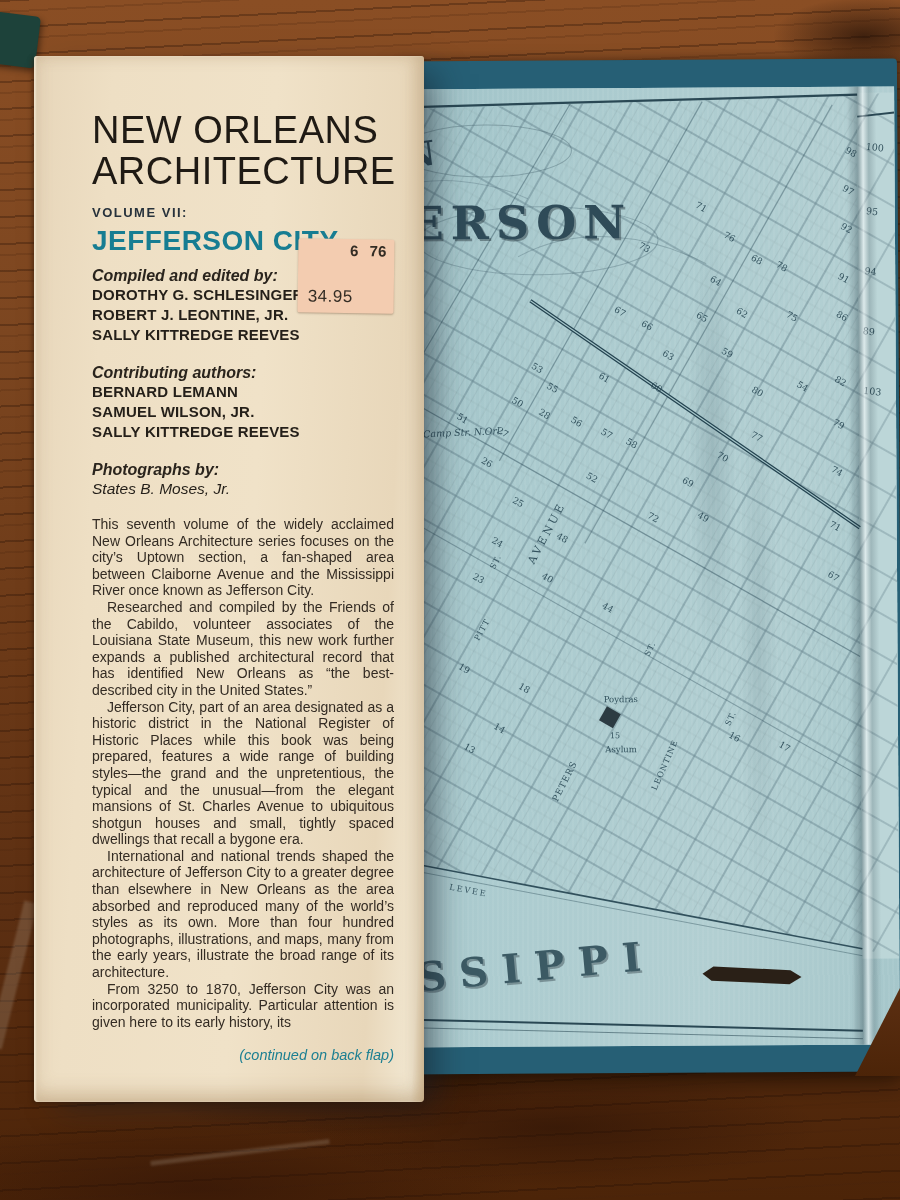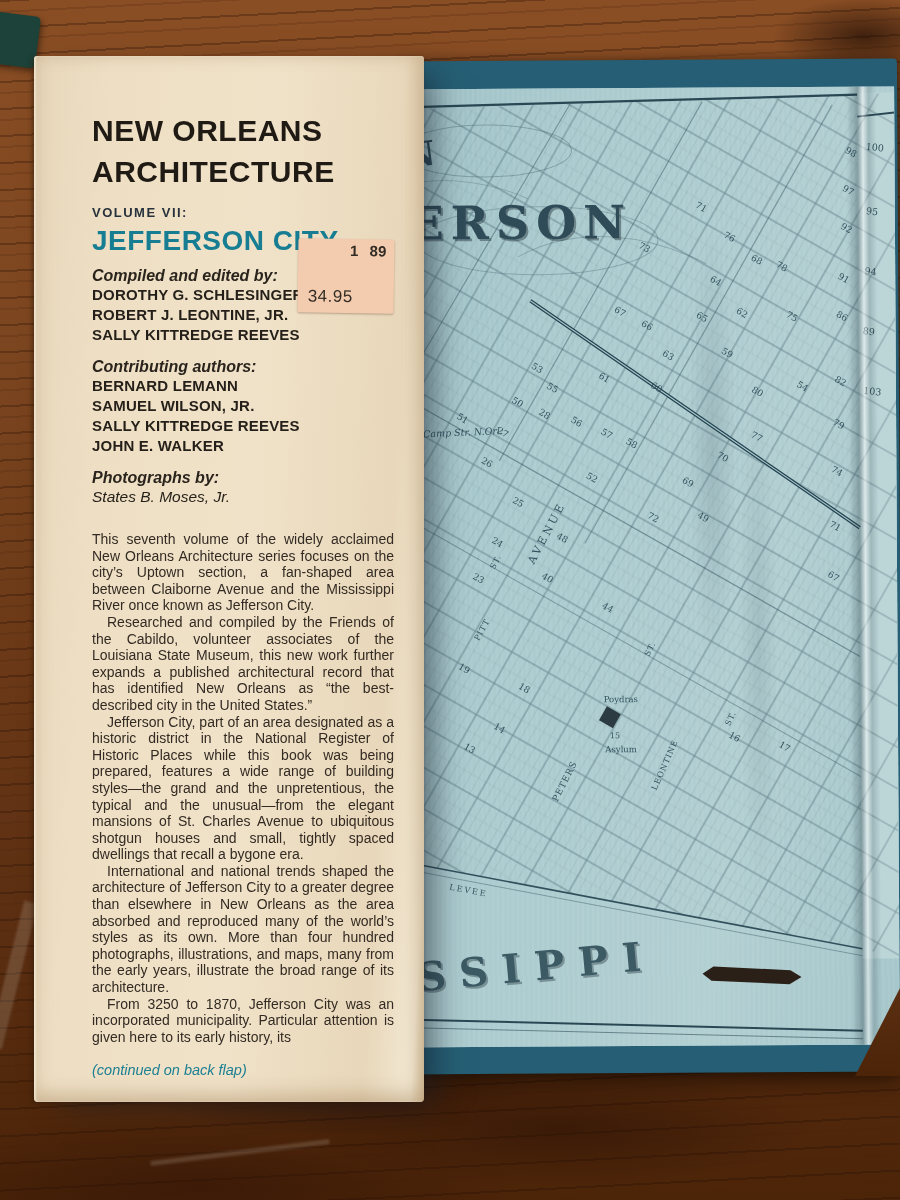--- a/index.html
+++ b/index.html
@@ -41,32 +41,32 @@
 
   
   .flap{position:absolute;left:34px;top:56px;width:390px;height:1046px;z-index:10;
     box-sizing:border-box;padding:54px 30px 0 58px;
     background:linear-gradient(93deg, #e7d6ba 0%, #eedfc4 18%, #f0e2c8 55%, #e8d7ba 86%, #f2e8d2 97%, #e3d0b0 100%);
     border-radius:3px 3px 4px 4px;
     box-shadow:-2px 2px 4px rgba(50,25,8,.5), 18px 10px 30px -8px rgba(20,30,40,.55),
       inset 2px 0 2px rgba(255,250,235,.55), inset -8px 0 16px rgba(140,105,60,.22),
       inset 0 -10px 18px rgba(150,115,70,.25);
     color:#241f19;}
-  .flap-title{font-size:30px;line-height:41px;font-weight:bold;letter-spacing:.5px;color:#1f1a14;}
+  .flap-title{font-size:38px;line-height:41px;font-weight:normal;letter-spacing:.5px;color:#1f1a14;}
   .volume-label{margin-top:13px;font-size:13px;font-weight:bold;letter-spacing:1.5px;color:#27323c;}
   .volume-title{margin-top:5px;font-size:28px;font-weight:bold;letter-spacing:.5px;color:#177d92;}
   .credit-heading{font-style:italic;font-weight:bold;font-size:16px;color:#2a241d;}
   .credits-block{margin-top:10px;}
   .name-line{font-size:15px;font-weight:600;line-height:20px;letter-spacing:.2px;}
-  .block-gap{margin-top:13px;}
+  .block-gap{margin-top:19px;}
   .photog-name{font-style:italic;font-size:15.5px;line-height:20px;}
-  .body-text{margin-top:24px;font-size:14px;line-height:16.6px;text-align:justify;color:#332b23;}
+  .body-text{margin-top:17px;font-size:14px;line-height:16.6px;text-align:justify;color:#332b23;}
   .para{margin:0;}
   .para + .para{text-indent:15px;}
-  .continued{margin-top:17px;text-align:left;font-style:italic;font-size:14.5px;color:#1c7f92;}
+  .continued{margin-top:17px;text-align:right;font-style:italic;font-size:14.5px;color:#1c7f92;}
 
   .sticker{position:absolute;left:264px;top:183px;width:96px;height:74px;background:#f3ccb0;
     transform:rotate(.8deg);border-radius:2px;box-shadow:0 1px 2px rgba(80,50,25,.35);color:#332c24;}
   .sticker .date-code{position:absolute;right:8px;top:3px;font-size:15px;font-weight:bold;word-spacing:7px;}
   .sticker .price{position:absolute;left:10px;bottom:6px;font-size:17px;font-weight:normal;letter-spacing:.5px;}
 
   .map-serif{font-family:"DejaVu Serif",serif;}
 </style>
 </head>
 <body>
@@ -247,37 +247,36 @@
           <div class="name-line">SALLY KITTREDGE REEVES</div>
         </div>
     </div>
 
     <div class="credits-block block-gap">
       <div class="credit-heading">Contributing authors:</div>
       <div>
           <div class="name-line">BERNARD LEMANN</div>
           <div class="name-line">SAMUEL WILSON, JR.</div>
           <div class="name-line">SALLY KITTREDGE REEVES</div>
-          <div class="name-line">JOHN E. WALKER</div>
         </div>
     </div>
 
     <div class="credits-block block-gap">
       <div class="credit-heading">Photographs by:</div>
       <div class="photog-name">States B. Moses, Jr.</div>
     </div>
 
     <div class="body-text">
         <div class="para">This seventh volume of the widely acclaimed New Orleans Architecture series focuses on the city’s Uptown section, a fan-shaped area between Claiborne Avenue and the Mississippi River once known as Jefferson City.</div>
         <div class="para">Researched and compiled by the Friends of the Cabildo, volunteer associates of the Louisiana State Museum, this new work further expands a published architectural record that has identified New Orleans as “the best-described city in the United States.”</div>
         <div class="para">Jefferson City, part of an area designated as a historic district in the National Register of Historic Places while this book was being prepared, features a wide range of building styles—the grand and the unpretentious, the typical and the unusual—from the elegant mansions of St. Charles Avenue to ubiquitous shotgun houses and small, tightly spaced dwellings that recall a bygone era.</div>
         <div class="para">International and national trends shaped the architecture of Jefferson City to a greater degree than elsewhere in New Orleans as the area absorbed and reproduced many of the world’s styles as its own. More than four hundred photographs, illustrations, and maps, many from the early years, illustrate the broad range of its architecture.</div>
         <div class="para">From 3250 to 1870, Jefferson City was an incorporated municipality. Particular attention is given here to its early history, its</div>
       </div>
 
     <div class="continued">(continued on back flap)</div>
 
     <div class="sticker">
-      <span class="date-code">1 89</span>
+      <span class="date-code">6 76</span>
       <span class="price">34.95</span>
     </div>
   </div>
 </div>
 
 </body></html>

